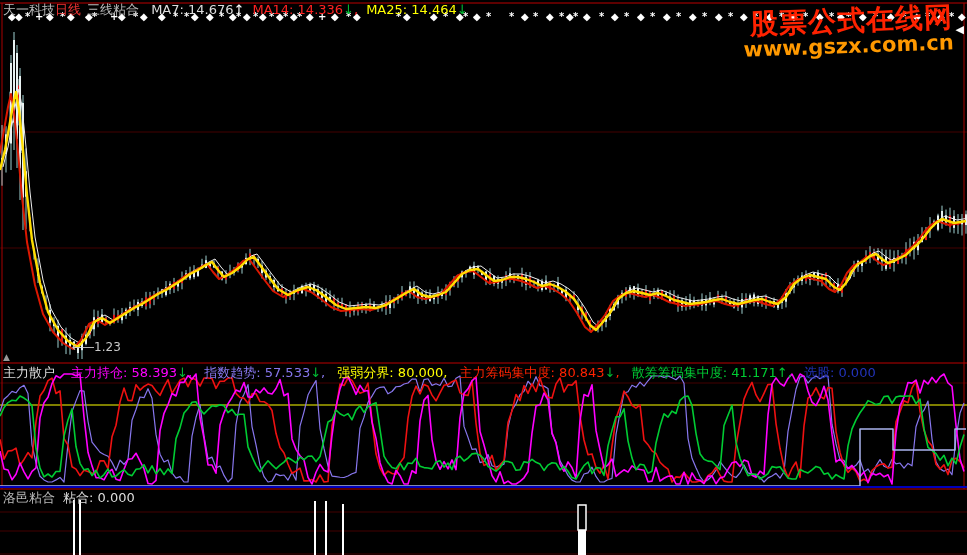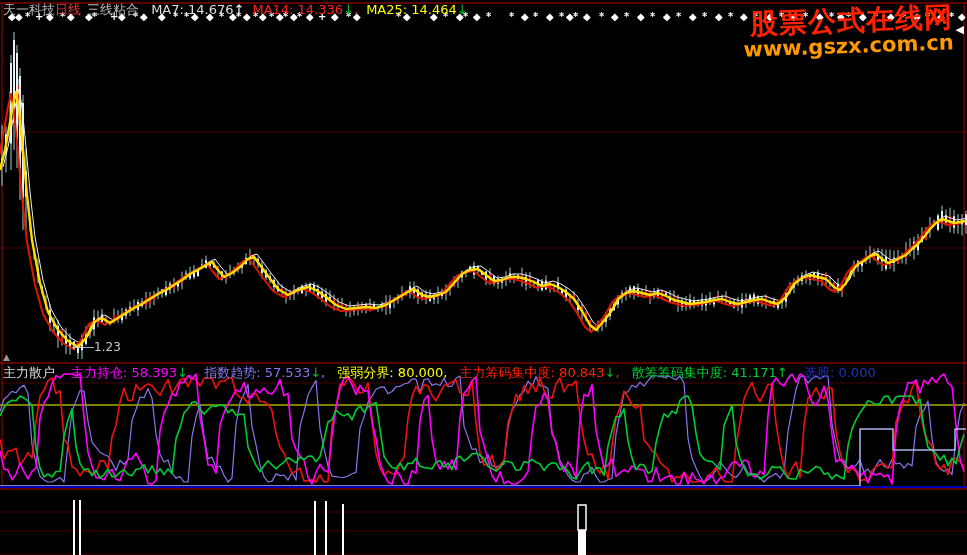--- a/index.html
+++ b/index.html
@@ -656,14 +656,17 @@
 
   <div id="price-low"><span>←―</span><span>1.23</span></div>
 
   <div id="up-marker">▲</div>
   <div id="right-marker">◀</div>
 
   <div class="ind-header">
     <span class="nm" style="color: rgb(221, 221, 221);">主力散户</span><span id="ind-segments"><span style="color: rgb(255, 0, 255); margin-left: 8px;">主力持仓: 58.393<span style="color: rgb(0, 187, 51);">↓</span><span style="color: rgb(255, 0, 255);">, </span></span><span style="color: rgb(136, 119, 238); margin-left: 8px;">指数趋势: 57.533<span style="color: rgb(0, 187, 51);">↓</span><span style="color: rgb(136, 119, 238);">, </span></span><span style="color: rgb(255, 255, 0); margin-left: 8px;">强弱分界: 80.000<span style="color: rgb(255, 255, 0);">, </span></span><span style="color: rgb(255, 34, 0); margin-left: 8px;">主力筹码集中度: 80.843<span style="color: rgb(0, 187, 51);">↓</span><span style="color: rgb(255, 34, 0);">, </span></span><span style="color: rgb(0, 204, 51); margin-left: 8px;">散筹筹码集中度: 41.171<span style="color: rgb(0, 204, 51);">↑</span><span style="color: rgb(0, 204, 51);">, </span></span><span style="color: rgb(34, 51, 187); margin-left: 8px;">选股: 0.000</span></span>
   </div>
 
+  <div class="bot-header">
+    <span class="nm" style="color: rgb(187, 187, 187);">洛邑粘合</span><span style="color: rgb(221, 221, 221);">粘合: 0.000</span>
+  </div>
 
 </div>
 
 </body></html>

